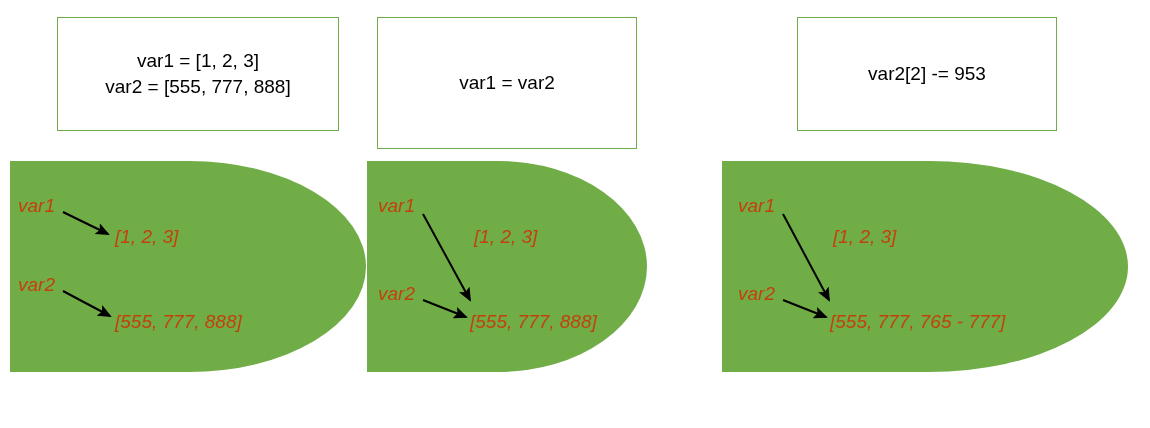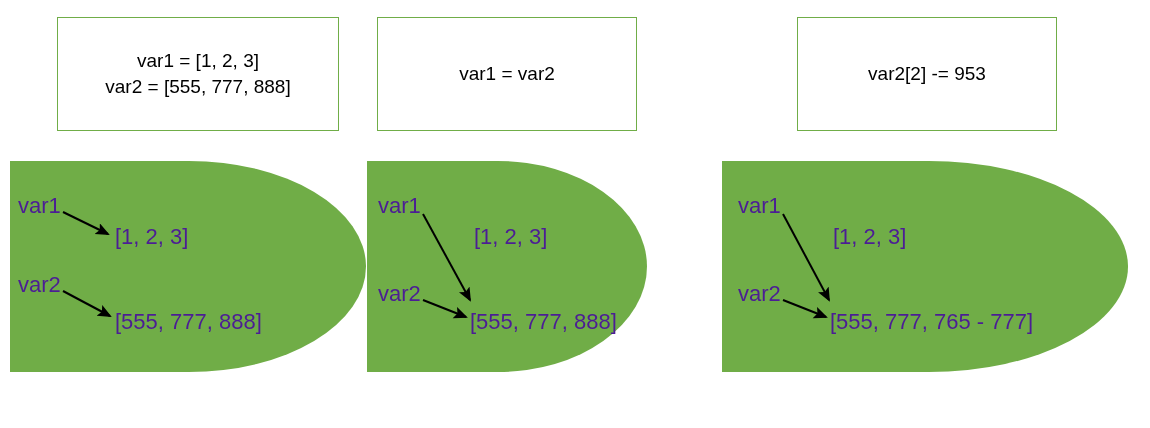--- a/index.html
+++ b/index.html
@@ -34,21 +34,21 @@
     text-align: center;
   }
   .code-box .code-text {
     font-size: 19px;
     line-height: 26px;
     color: #000000;
     white-space: pre-line;
     font-family: "Liberation Sans", sans-serif;
   }
   #code-box-1 { left: 57px;  top: 17px; width: 282px; height: 114px; }
-  #code-box-2 { left: 377px; top: 17px; width: 260px; height: 114px; }
+  #code-box-2 { left: 377px; top: 17px; width: 260px; height: 132px; }
   #code-box-3 { left: 797px; top: 17px; width: 260px; height: 114px; }
 
   
   .memory-blob {
     position: absolute;
     background: #70ad47;
     top: 161px;
     height: 211px;
   }
   #memory-blob-1 {
@@ -64,25 +64,26 @@
   #memory-blob-3 {
     left: 722px;
     width: 406px;
     border-radius: 0 200px 200px 0 / 0 106px 106px 0;
   }
 
   
   .var-label,
   .val-label {
     position: absolute;
-    color: #4c1d95;
-    font-size: 22px;
+    color: #c2410c;
+    font-size: 19px;
     line-height: 22px;
     white-space: nowrap;
     font-family: "Liberation Sans", sans-serif;
+    font-style: italic;
   }
 
   
   #p1-var1 { left: 18px;  top: 195px; }
   #p1-val1 { left: 115px; top: 226px; }
   #p1-var2 { left: 18px;  top: 274px; }
   #p1-val2 { left: 115px; top: 311px; }
 
   
   #p2-var1 { left: 378px; top: 195px; }

